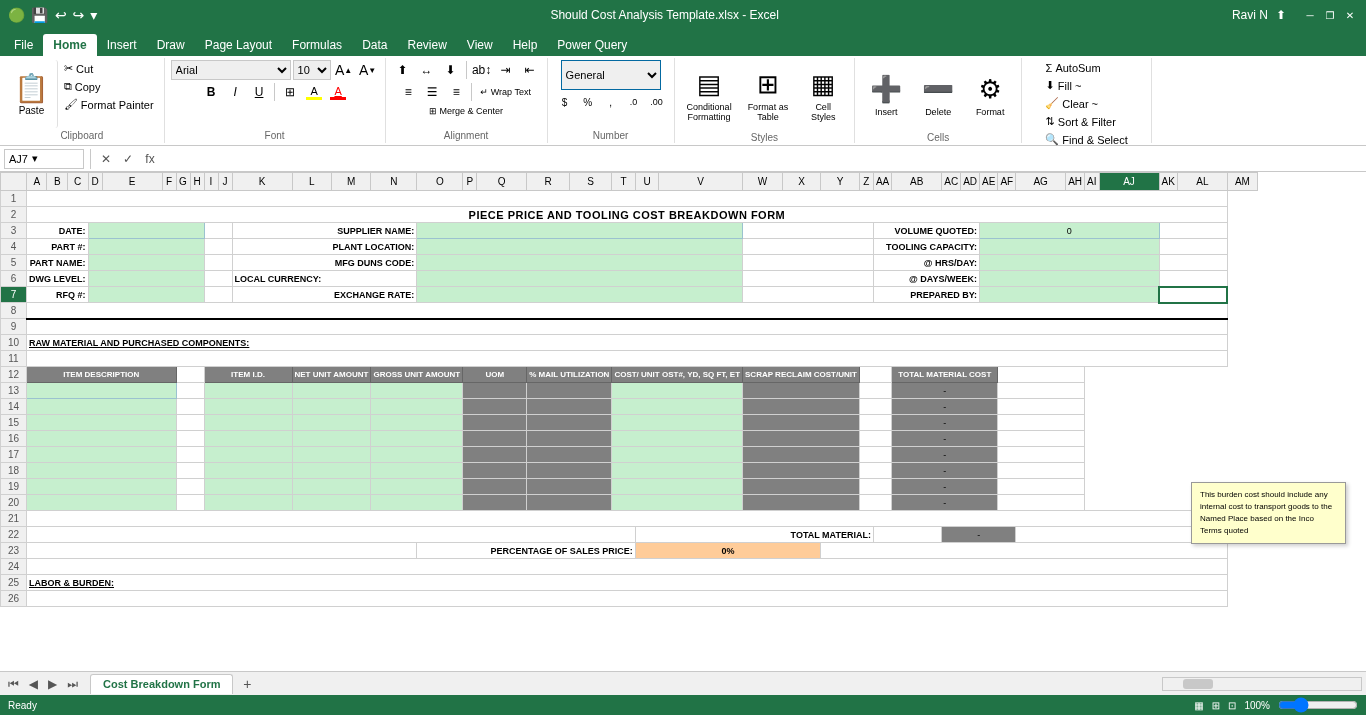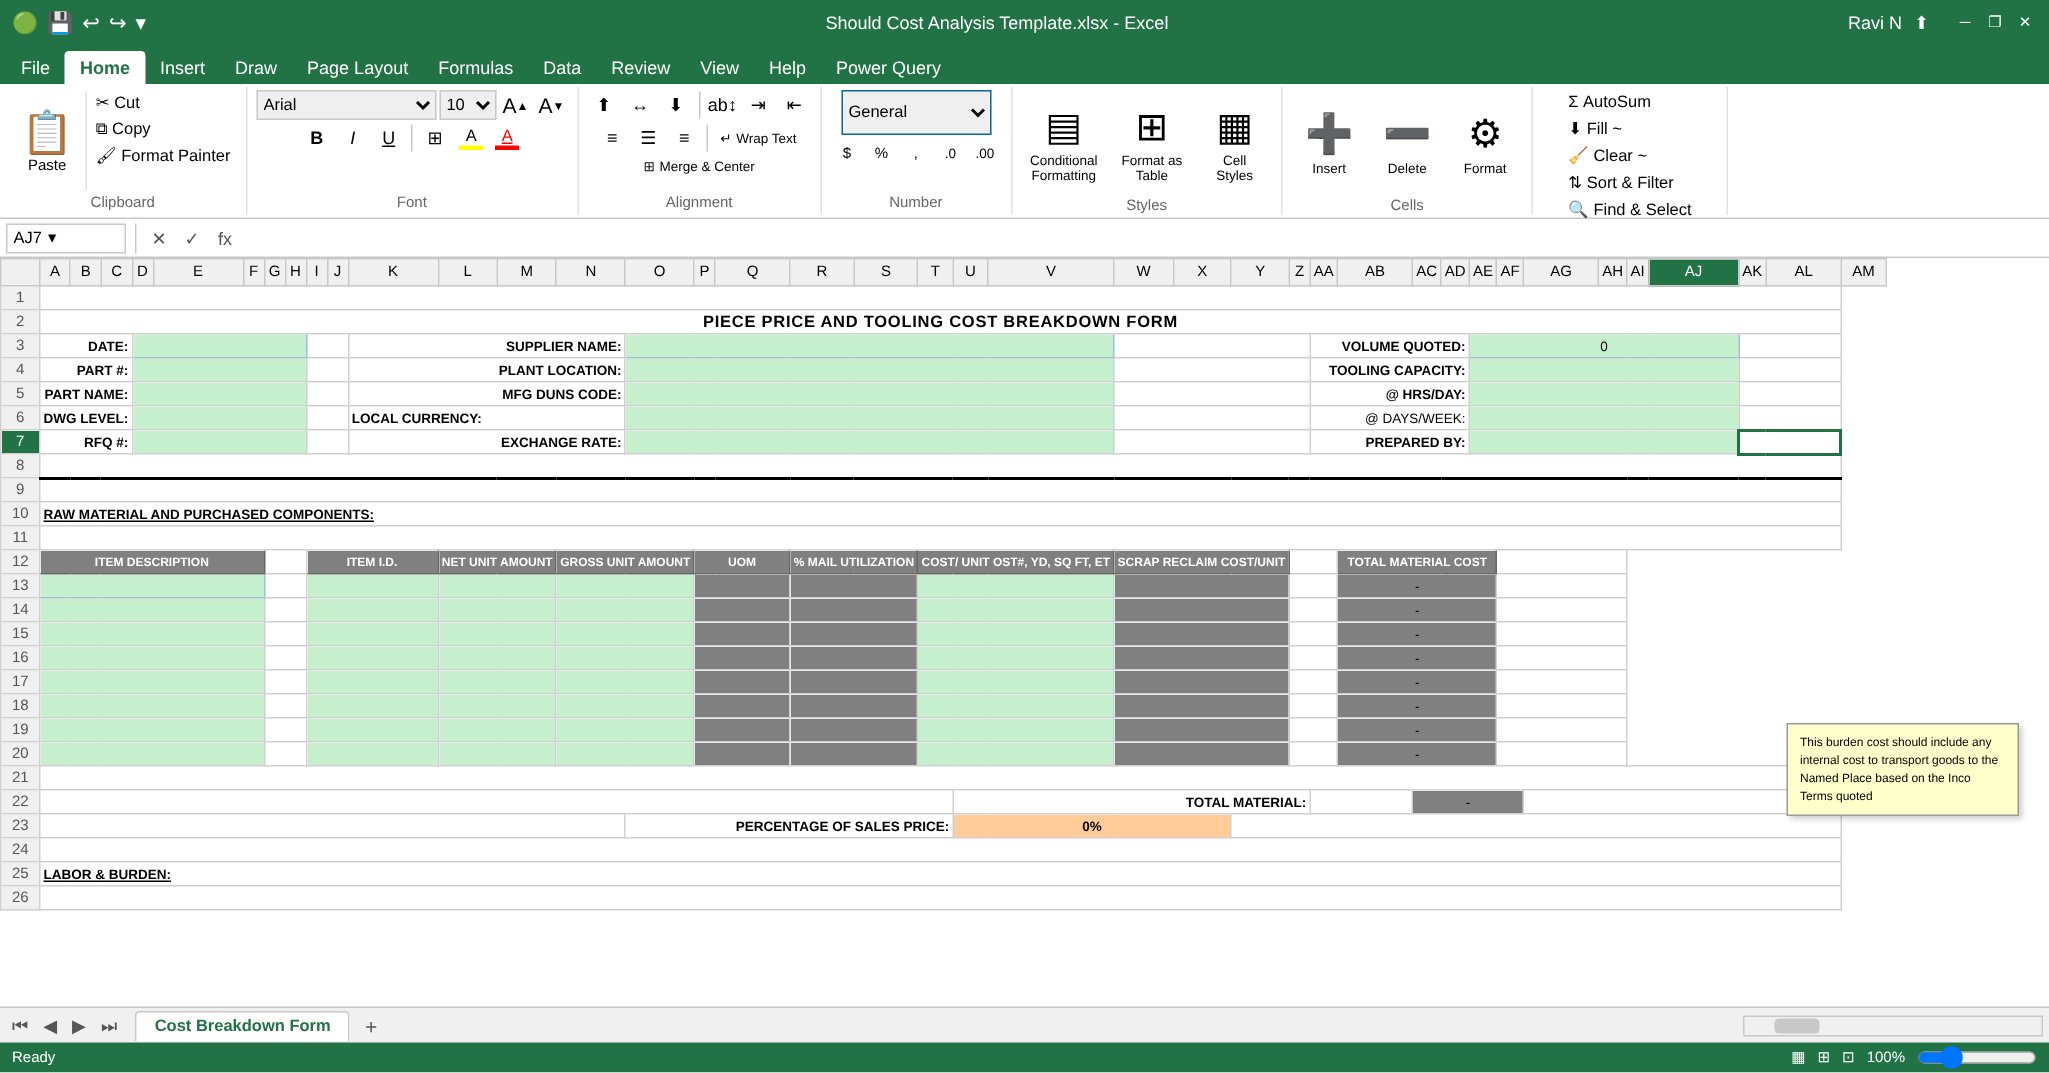--- a/index.html
+++ b/index.html
@@ -643,21 +643,21 @@
               </tr>
 
               <tr>
                 <td class="row-num">6</td>
                 <td colspan="3" style="text-align:right; font-weight:bold; font-size:9px;">DWG LEVEL:</td>
                 <td colspan="5" style="background:#c6efce;"></td>
                 <td colspan="2"></td>
                 <td colspan="4" style="font-weight:bold; font-size:9px;">LOCAL CURRENCY:</td>
                 <td colspan="8" style="background:#c6efce;"></td>
                 <td colspan="4"></td>
-                <td colspan="4" style="text-align:right; font-weight:normal; font-size:9px;">@ DAYS/WEEK:</td>
+                <td colspan="4" style="text-align:right; font-weight:bold; font-size:9px;">@ DAYS/WEEK:</td>
                 <td colspan="6" style="background:#c6efce;"></td>
                 <td colspan="2"></td>
               </tr>
 
               <tr>
                 <td class="row-num" style="background:#217346; color:white;">7</td>
                 <td colspan="3" style="text-align:right; font-weight:bold; font-size:9px;">RFQ #:</td>
                 <td colspan="5" style="background:#c6efce;"></td>
                 <td colspan="2"></td>
                 <td colspan="4" style="text-align:right; font-weight:bold; font-size:9px;">EXCHANGE RATE:</td>

